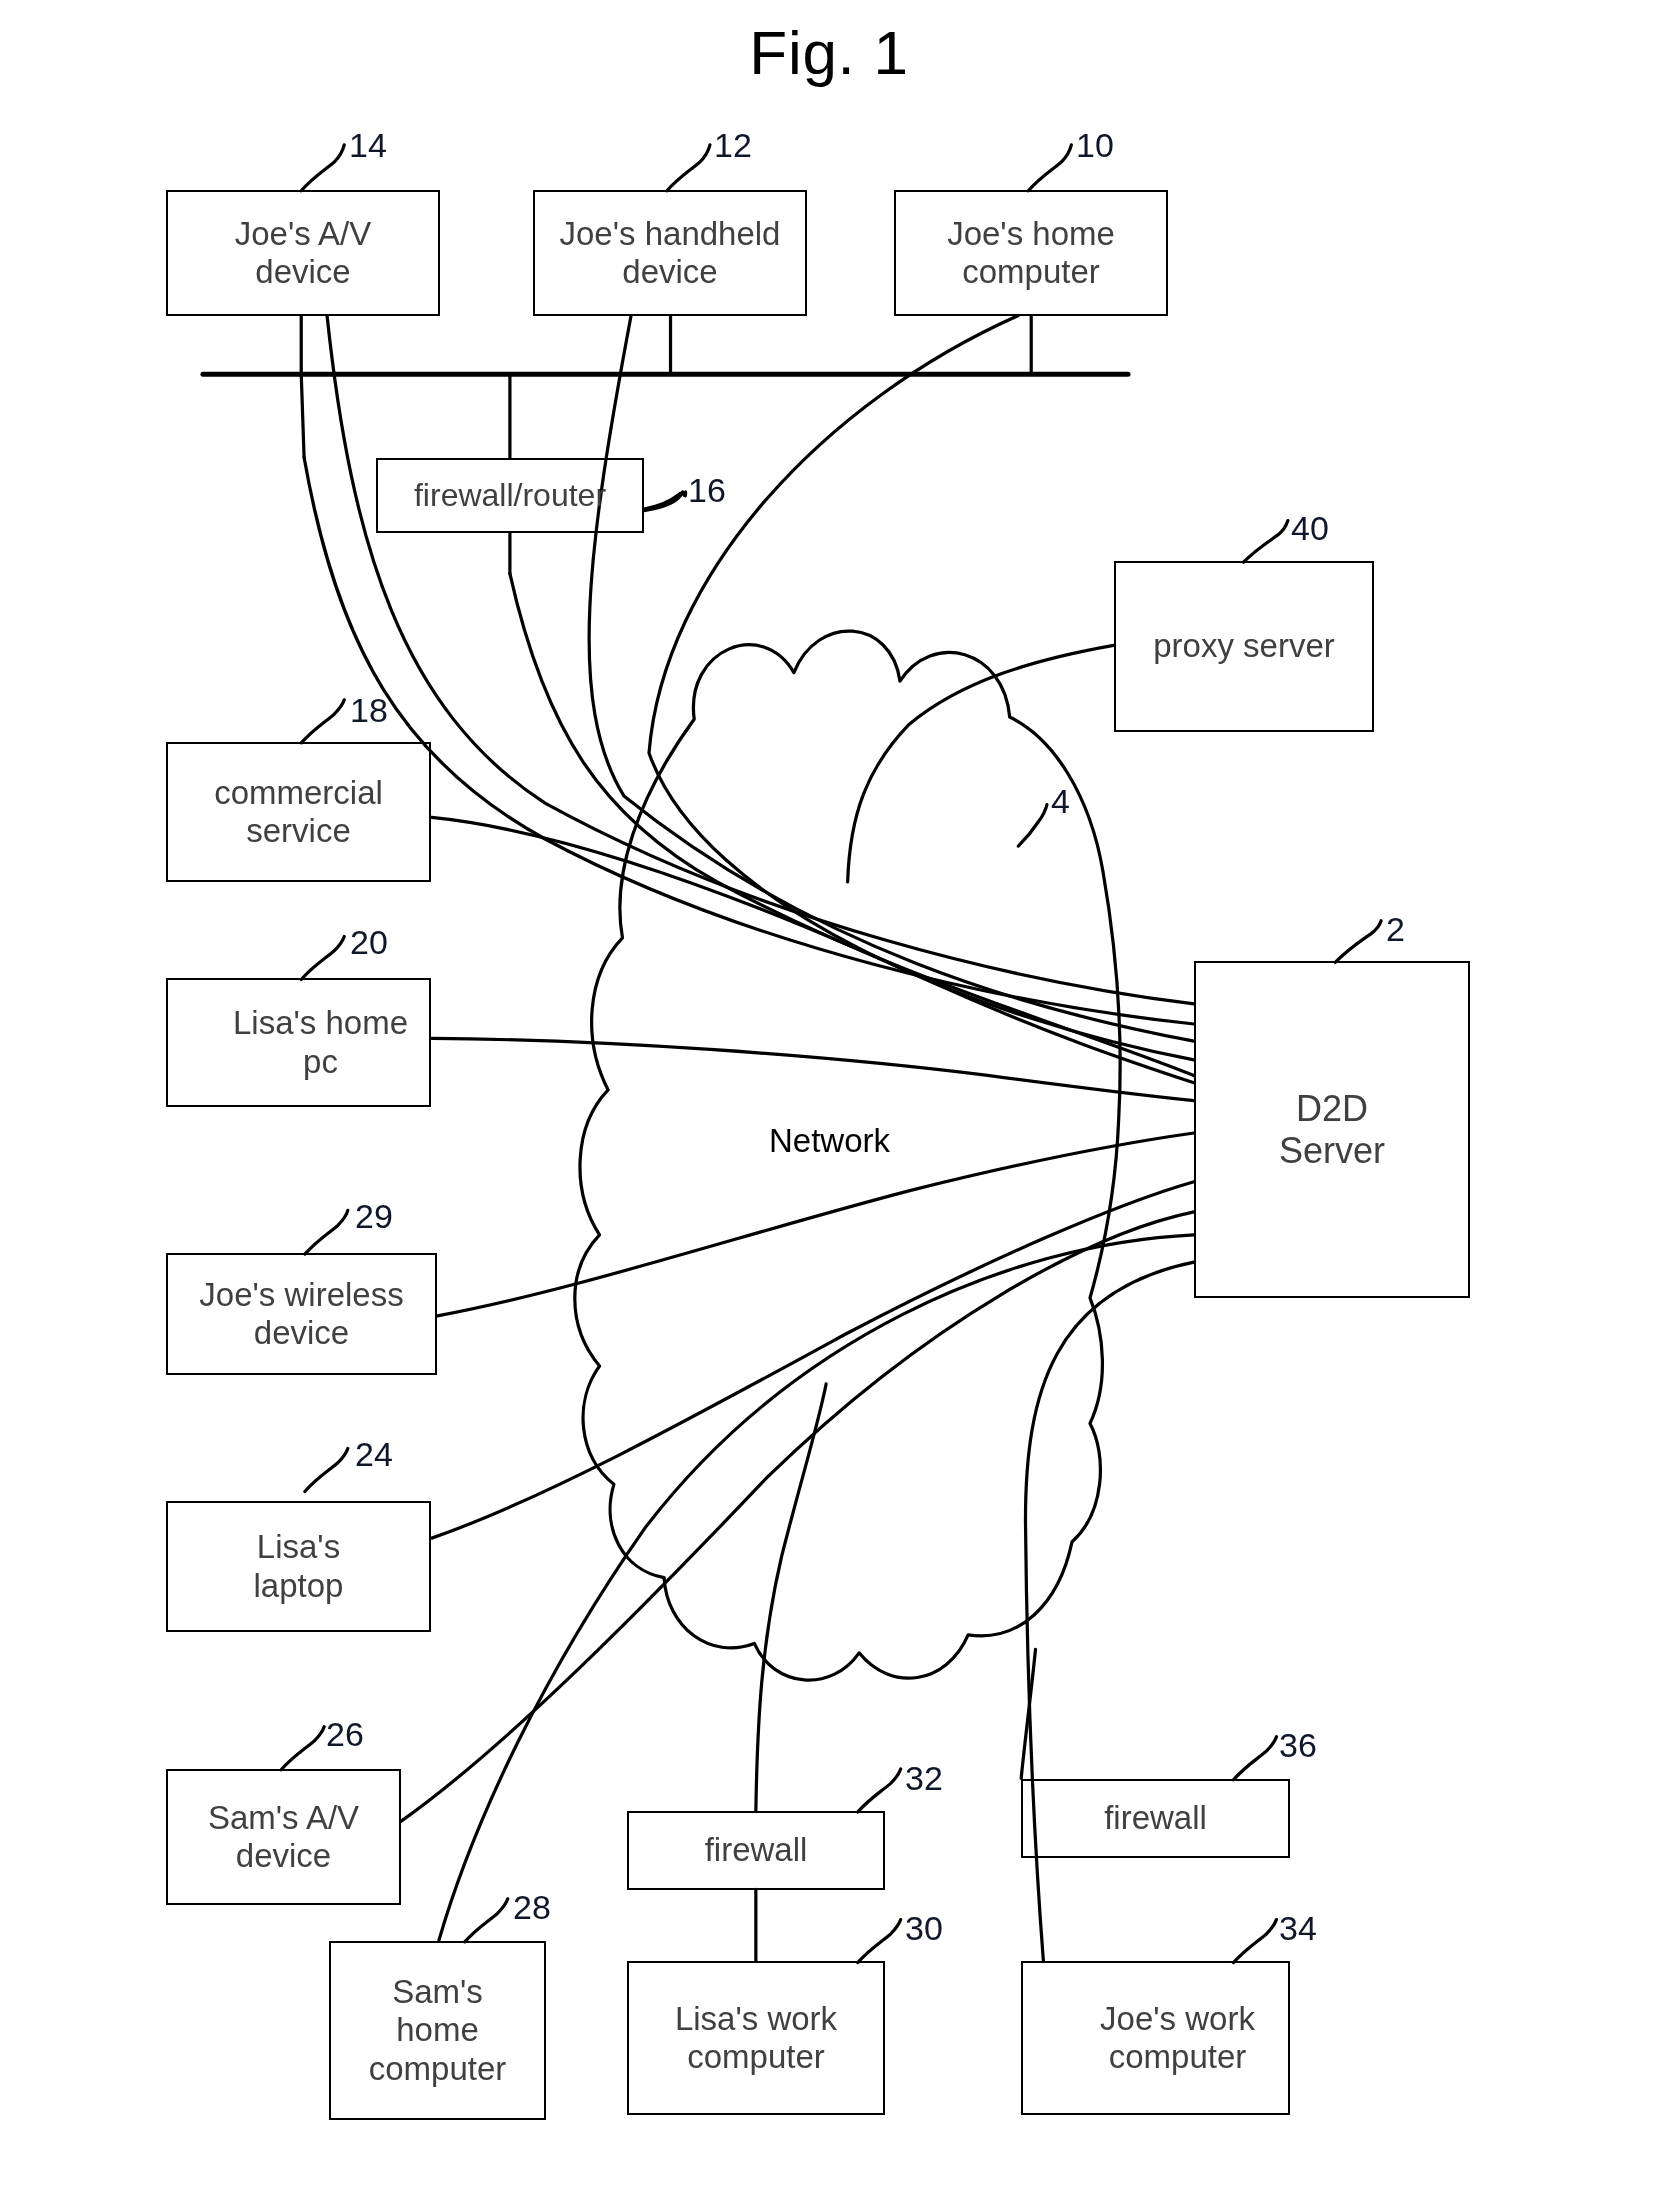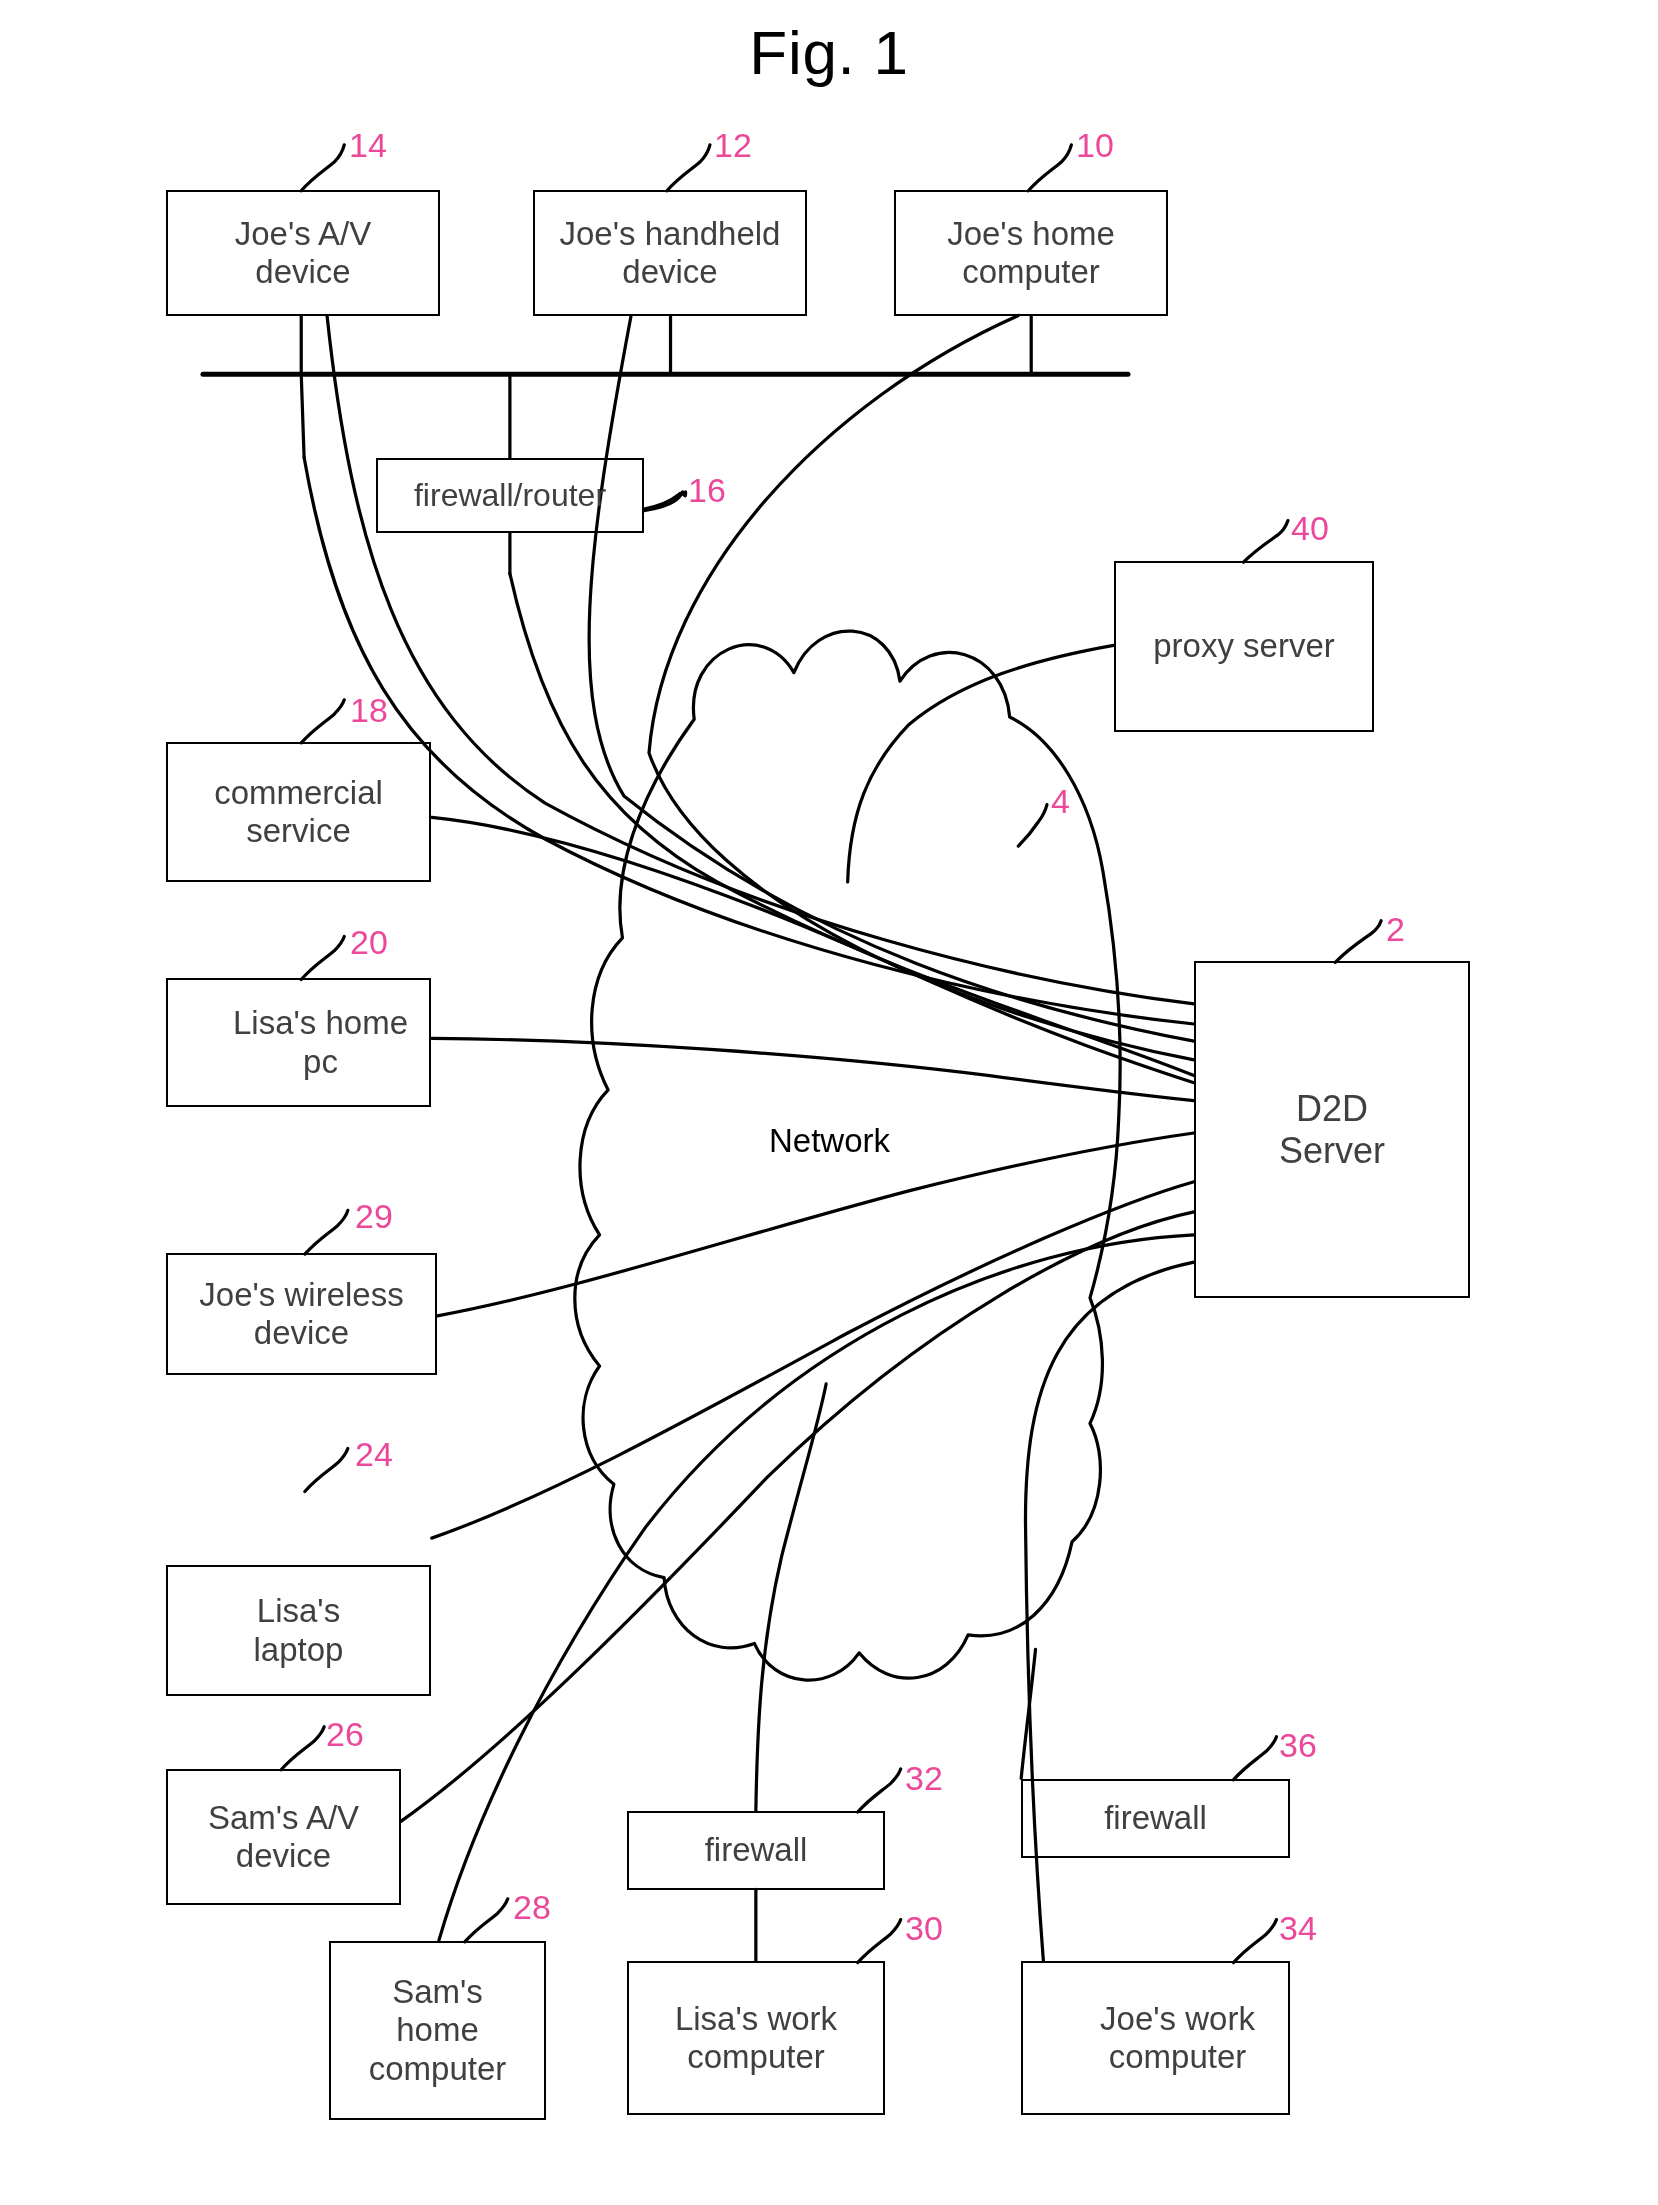--- a/index.html
+++ b/index.html
@@ -48,21 +48,21 @@
     color: #404040;
   }
   .node-label {
     display: block;
     white-space: pre-line;
     padding: 0 4.3px;
   }
   .ref-num {
     position: absolute;
     font-size: 34px;
-    color: #ec4899;
+    color: #0f172a;
     line-height: 1;
     white-space: nowrap;
   }
   .cloud-text {
     position: absolute;
     font-size: 33px;
     color: #000;
     white-space: nowrap;
   }
 </style>
@@ -176,21 +176,21 @@
 service</span>
   </div>
   <div class="node-box" style="left:166px;  top:978px; width:265px; height:129px; font-size:33px;padding-left:44px;">
     <span class="node-label">Lisa's home
 pc</span>
   </div>
   <div class="node-box" style="left:166px;  top:1253px; width:271px; height:122px; font-size:33px;">
     <span class="node-label">Joe's wireless
 device</span>
   </div>
-  <div class="node-box" style="left:166px;  top:1565px; width:265px; height:131px; font-size:33px;">
+  <div class="node-box" style="left:166px;  top:1501px; width:265px; height:131px; font-size:33px;">
     <span class="node-label">Lisa's
 laptop</span>
   </div>
   <div class="node-box" style="left:166px;  top:1769px; width:235px; height:136px; font-size:33px;">
     <span class="node-label">Sam's A/V
 device</span>
   </div>
   <div class="node-box" style="left:329px;  top:1941px; width:217px; height:179px; font-size:33px;">
     <span class="node-label">Sam's
 home

